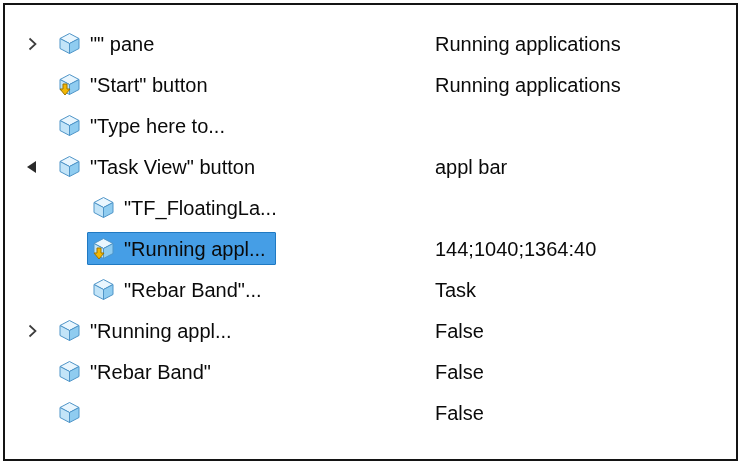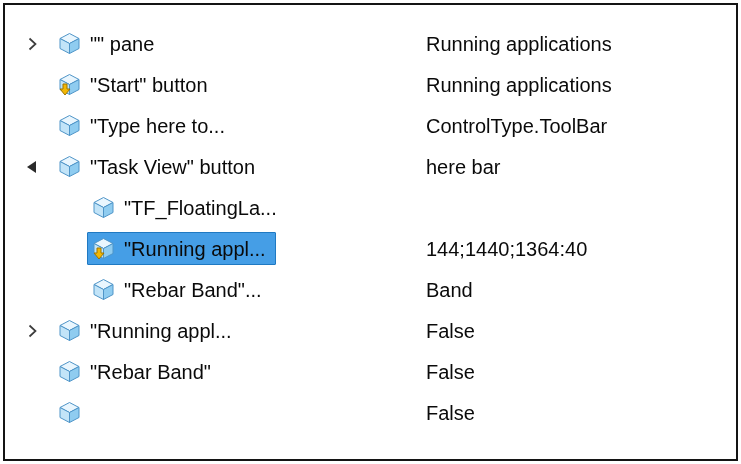--- a/index.html
+++ b/index.html
@@ -55,21 +55,21 @@
     border-radius: 1px;
   }
   .row-content.selected {
     border-color: #1f79c2;
   }
   .icon-box { flex: none; width: 23px; height: 23px; }
   .icon-box svg { display: block; }
   .row-label { line-height: 1; }
   .row-value {
     position: absolute;
-    left: 421px;
+    left: 430px;
     top: 50%;
     transform: translateY(-50%);
   }
 </style>
 </head>
 <body>
 
 <div class="panel">
     <div class="row">
       <span class="indent-spacer" style="width: 0px;"></span>
@@ -114,38 +114,37 @@
       <span class="row-content">
         <span class="icon-box">
           <svg width="23" height="23" viewBox="0 0 23 23" xmlns="http://www.w3.org/2000/svg">
             <polygon points="11.5,1.5 21,6.5 11.5,11.5 2,6.5" fill="#e9f6fe" stroke="#4f95c8" stroke-width="1"></polygon>
             <polygon points="2,6.5 11.5,11.5 11.5,21.5 2,16.5" fill="#c2e4f8" stroke="#4f95c8" stroke-width="1"></polygon>
             <polygon points="11.5,11.5 21,6.5 21,16.5 11.5,21.5" fill="#8fccf0" stroke="#4f95c8" stroke-width="1"></polygon>
           </svg>
         </span>
         <span class="row-label">"Type here to...</span>
       </span>
-      <span class="row-value">ControlType.ToolBar</span>
     </div>
     <div class="row">
       <span class="indent-spacer" style="width: 0px;"></span>
       <span class="expander-box">
         <span class="tri-expanded"></span>
       </span>
       <span class="row-content">
         <span class="icon-box">
           <svg width="23" height="23" viewBox="0 0 23 23" xmlns="http://www.w3.org/2000/svg">
             <polygon points="11.5,1.5 21,6.5 11.5,11.5 2,6.5" fill="#e9f6fe" stroke="#4f95c8" stroke-width="1"></polygon>
             <polygon points="2,6.5 11.5,11.5 11.5,21.5 2,16.5" fill="#c2e4f8" stroke="#4f95c8" stroke-width="1"></polygon>
             <polygon points="11.5,11.5 21,6.5 21,16.5 11.5,21.5" fill="#8fccf0" stroke="#4f95c8" stroke-width="1"></polygon>
           </svg>
         </span>
         <span class="row-label">"Task View" button</span>
       </span>
-      <span class="row-value">here bar</span>
+      <span class="row-value">appl bar</span>
     </div>
     <div class="row">
       <span class="indent-spacer" style="width: 34px;"></span>
       <span class="expander-box"></span>
       <span class="row-content">
         <span class="icon-box">
           <svg width="23" height="23" viewBox="0 0 23 23" xmlns="http://www.w3.org/2000/svg">
             <polygon points="11.5,1.5 21,6.5 11.5,11.5 2,6.5" fill="#e9f6fe" stroke="#4f95c8" stroke-width="1"></polygon>
             <polygon points="2,6.5 11.5,11.5 11.5,21.5 2,16.5" fill="#c2e4f8" stroke="#4f95c8" stroke-width="1"></polygon>
             <polygon points="11.5,11.5 21,6.5 21,16.5 11.5,21.5" fill="#8fccf0" stroke="#4f95c8" stroke-width="1"></polygon>
@@ -161,36 +160,36 @@
         <span class="icon-box">
           <svg width="23" height="23" viewBox="0 0 23 23" xmlns="http://www.w3.org/2000/svg">
             <polygon points="11.5,1.5 21,6.5 11.5,11.5 2,6.5" fill="#e9f6fe" stroke="#4f95c8" stroke-width="1"></polygon>
             <polygon points="2,6.5 11.5,11.5 11.5,21.5 2,16.5" fill="#c2e4f8" stroke="#4f95c8" stroke-width="1"></polygon>
             <polygon points="11.5,11.5 21,6.5 21,16.5 11.5,21.5" fill="#8fccf0" stroke="#4f95c8" stroke-width="1"></polygon>
             <polygon points="5,11 9,11 9,16 12,16 7,22 2,16 5,16" fill="#f2b705" stroke="#9c7400" stroke-width="1"></polygon>
           </svg>
         </span>
         <span class="row-label">"Running appl...</span>
       </span>
-      <span class="row-value">144;1440;1364:40</span>
+      <span class="row-value">144;1040;1364:40</span>
     </div>
     <div class="row">
       <span class="indent-spacer" style="width: 34px;"></span>
       <span class="expander-box"></span>
       <span class="row-content">
         <span class="icon-box">
           <svg width="23" height="23" viewBox="0 0 23 23" xmlns="http://www.w3.org/2000/svg">
             <polygon points="11.5,1.5 21,6.5 11.5,11.5 2,6.5" fill="#e9f6fe" stroke="#4f95c8" stroke-width="1"></polygon>
             <polygon points="2,6.5 11.5,11.5 11.5,21.5 2,16.5" fill="#c2e4f8" stroke="#4f95c8" stroke-width="1"></polygon>
             <polygon points="11.5,11.5 21,6.5 21,16.5 11.5,21.5" fill="#8fccf0" stroke="#4f95c8" stroke-width="1"></polygon>
           </svg>
         </span>
         <span class="row-label">"Rebar Band"...</span>
       </span>
-      <span class="row-value">Band</span>
+      <span class="row-value">Task</span>
     </div>
     <div class="row">
       <span class="indent-spacer" style="width: 0px;"></span>
       <span class="expander-box">
         <span class="chevron">
           <svg width="11" height="16" viewBox="0 0 11 16" xmlns="http://www.w3.org/2000/svg">
             <polyline points="2.5,2.5 8.5,8 2.5,13.5" fill="none" stroke="#3c3c3c" stroke-width="1.7"></polyline>
           </svg>
         </span>
       </span>

